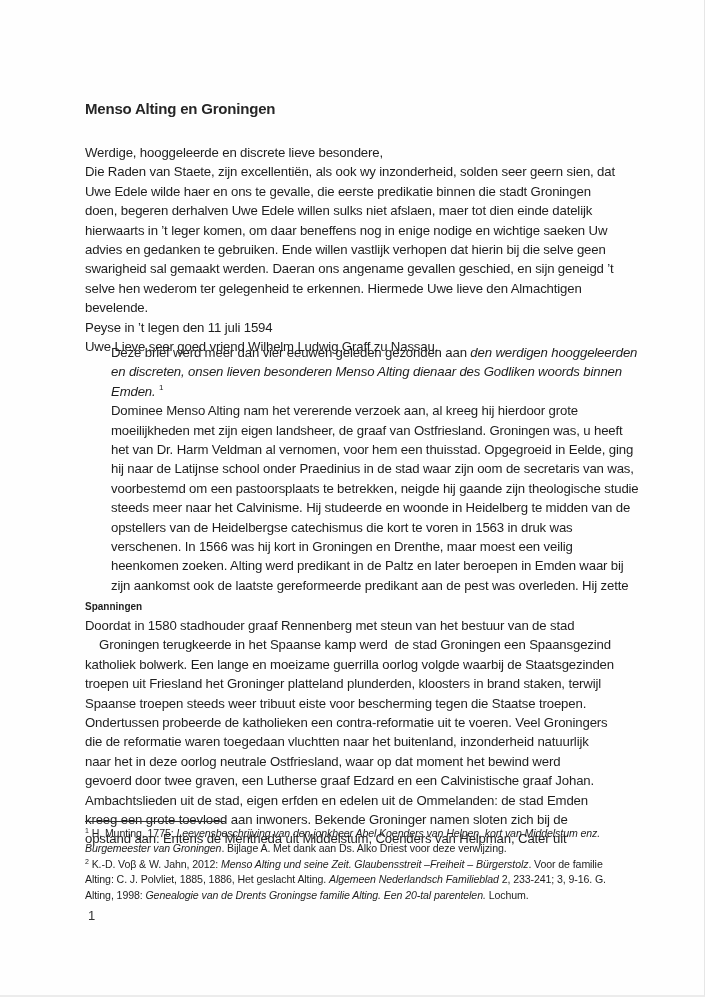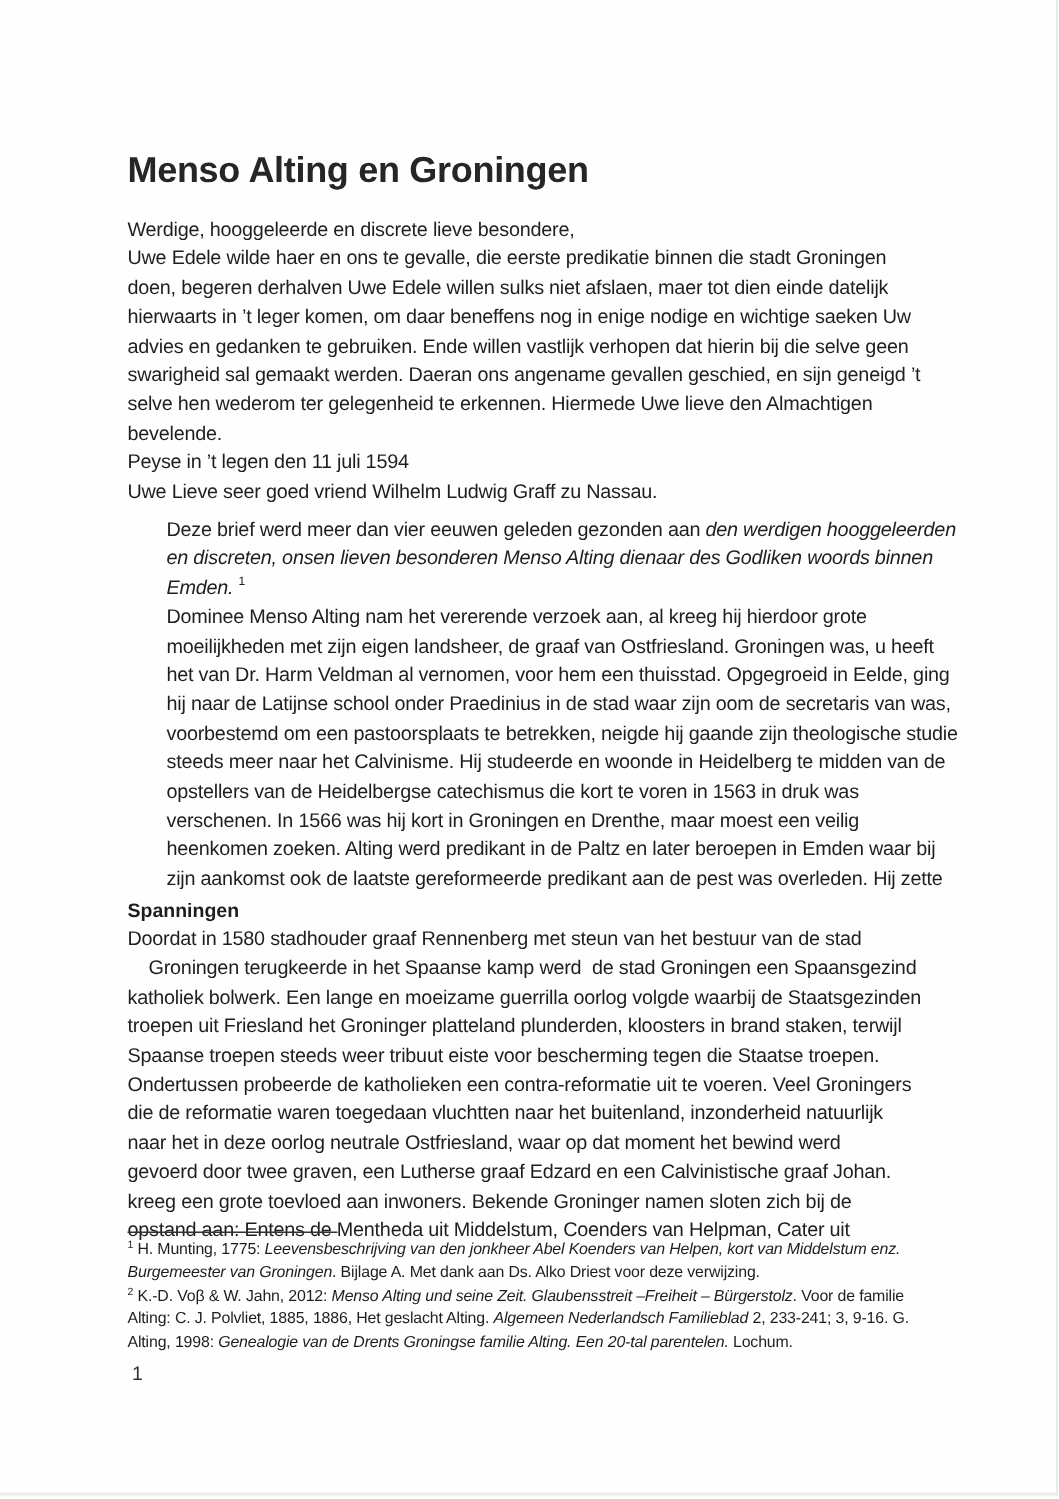--- a/index.html
+++ b/index.html
@@ -21,21 +21,21 @@
       width: 704px;
       height: 995px;
       background: #fefefe;
       border-right: 1px solid #e6e6e6;
       border-bottom: 2px solid #ececec;
     }
     .title {
       position: absolute;
       left: 85px;
       top: 100px;
-      font-size: 24px;
+      font-size: 15px;
       font-weight: bold;
       color: #262626;
       letter-spacing: -0.2px;
       margin: 0;
     }
     .block {
       position: absolute;
       left: 85px;
       width: 540px;
       font-size: 13.2px;
@@ -45,21 +45,21 @@
     .letter { top: 143px; }
     .letter .line { display: block; white-space: nowrap; }
     .body1 { top: 343px; margin-left: 26px; }
     .line { display: block; white-space: nowrap; }
     .it { font-style: italic; }
     sup { font-size: 8px; line-height: 0; vertical-align: 6px; }
     .heading-spanningen {
       position: absolute;
       left: 85px;
       top: 597px;
-      font-size: 13px;
+      font-size: 10px;
       font-weight: bold;
       line-height: 19.4px;
     }
     .body2 { top: 616px; }
     .fn-rule {
       position: absolute;
       left: 85px;
       top: 821px;
       width: 140px;
       height: 1px;
@@ -85,20 +85,21 @@
   </style>
 </head>
 <body>
 
 <div class="page">
 
   <h1 class="title">Menso Alting en Groningen</h1>
 
   <div class="block letter">
     <span class="line">Werdige, hooggeleerde en discrete lieve besondere,</span>
+    <span class="line">Die Raden van Staete, zijn excellentiën, als ook wy inzonderheid, solden seer geern sien, dat</span>
     <span class="line">Uwe Edele wilde haer en ons te gevalle, die eerste predikatie binnen die stadt Groningen</span>
     <span class="line">doen, begeren derhalven Uwe Edele willen sulks niet afslaen, maer tot dien einde datelijk</span>
     <span class="line">hierwaarts in ’t leger komen, om daar beneffens nog in enige nodige en wichtige saeken Uw</span>
     <span class="line">advies en gedanken te gebruiken. Ende willen vastlijk verhopen dat hierin bij die selve geen</span>
     <span class="line">swarigheid sal gemaakt werden. Daeran ons angename gevallen geschied, en sijn geneigd ’t</span>
     <span class="line">selve hen wederom ter gelegenheid te erkennen. Hiermede Uwe lieve den Almachtigen</span>
     <span class="line">bevelende.</span>
     <span class="line">Peyse in ’t legen den 11 juli 1594</span>
     <span class="line">Uwe Lieve seer goed vriend Wilhelm Ludwig Graff zu Nassau.</span>
   </div>
@@ -124,20 +125,21 @@
   <div class="block body2">
     <span class="line">Doordat in 1580 stadhouder graaf Rennenberg met steun van het bestuur van de stad</span>
     <span class="line" style="white-space:pre;text-align:center;">Groningen terugkeerde in het Spaanse kamp werd  de stad Groningen een Spaansgezind</span>
     <span class="line">katholiek bolwerk. Een lange en moeizame guerrilla oorlog volgde waarbij de Staatsgezinden</span>
     <span class="line">troepen uit Friesland het Groninger platteland plunderden, kloosters in brand staken, terwijl</span>
     <span class="line">Spaanse troepen steeds weer tribuut eiste voor bescherming tegen die Staatse troepen.</span>
     <span class="line">Ondertussen probeerde de katholieken een contra-reformatie uit te voeren. Veel Groningers</span>
     <span class="line">die de reformatie waren toegedaan vluchtten naar het buitenland, inzonderheid natuurlijk</span>
     <span class="line">naar het in deze oorlog neutrale Ostfriesland, waar op dat moment het bewind werd</span>
     <span class="line">gevoerd door twee graven, een Lutherse graaf Edzard en een Calvinistische graaf Johan.</span>
+    <span class="line">Ambachtslieden uit de stad, eigen erfden en edelen uit de Ommelanden: de stad Emden</span>
     <span class="line">kreeg een grote toevloed aan inwoners. Bekende Groninger namen sloten zich bij de</span>
     <span class="line">opstand aan: Entens de Mentheda uit Middelstum, Coenders van Helpman, Cater uit</span>
   </div>
 
   <div class="fn-rule"></div>
 
   <div class="footnotes">
     <div>
       <sup>1</sup><span> H. Munting, 1775: </span><span class="it">Leevensbeschrijving van den jonkheer Abel Koenders van Helpen, kort van Middelstum enz. Burgemeester van Groningen</span><span>. Bijlage A. Met dank aan Ds. Alko Driest voor deze verwijzing.</span>
     </div>

